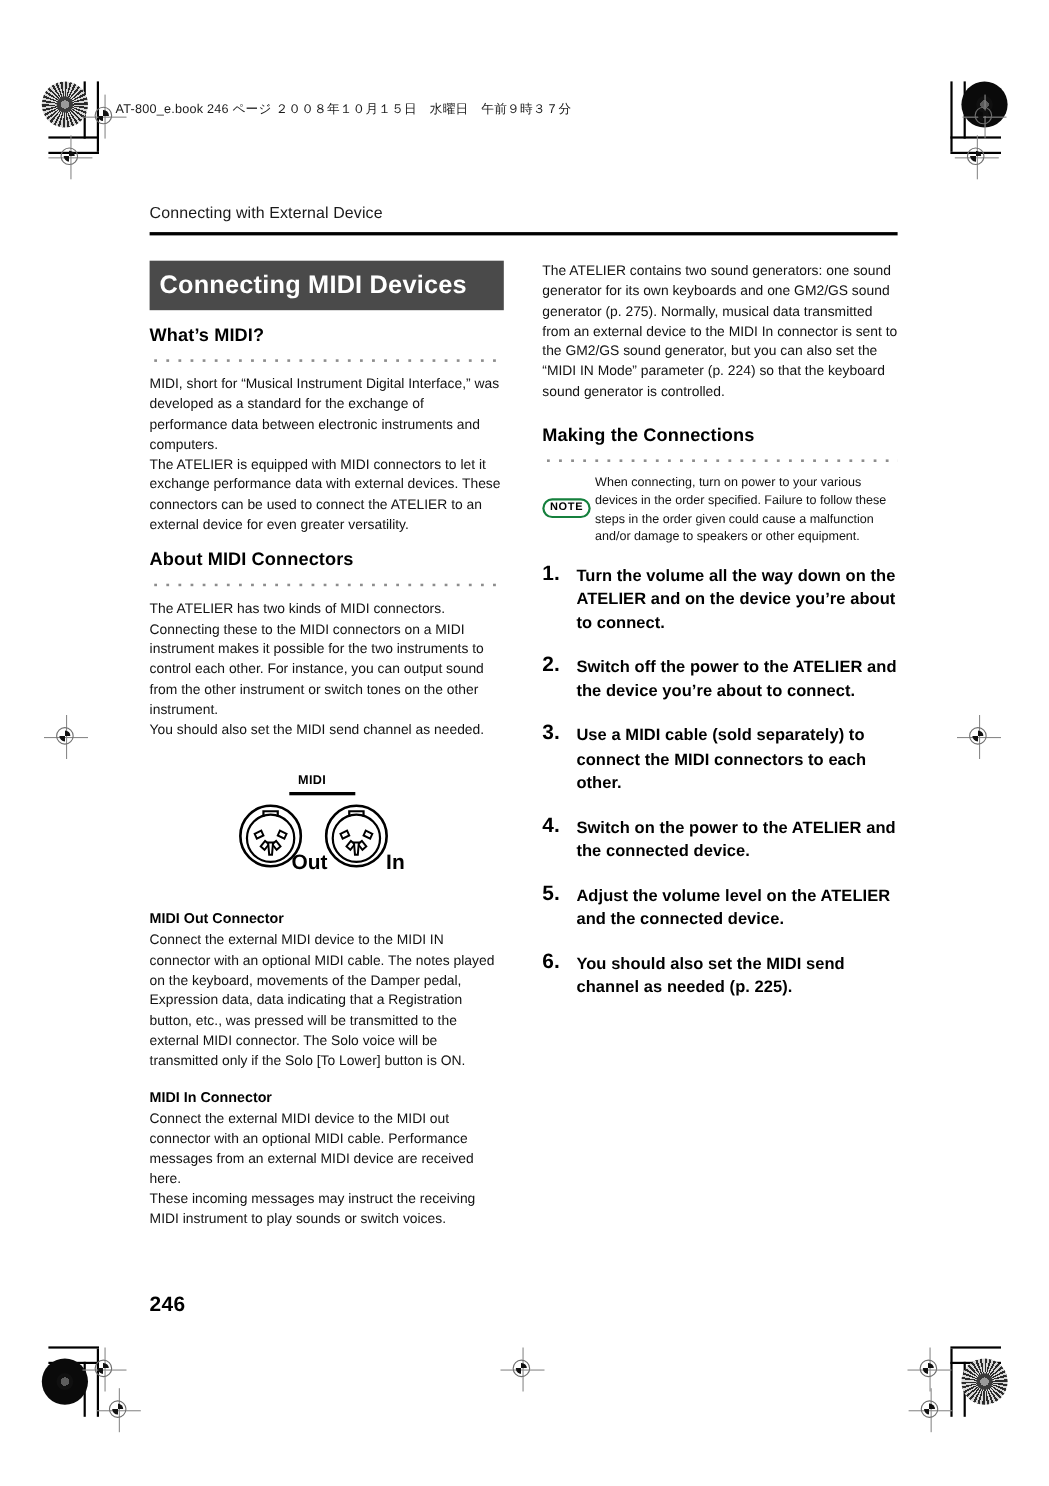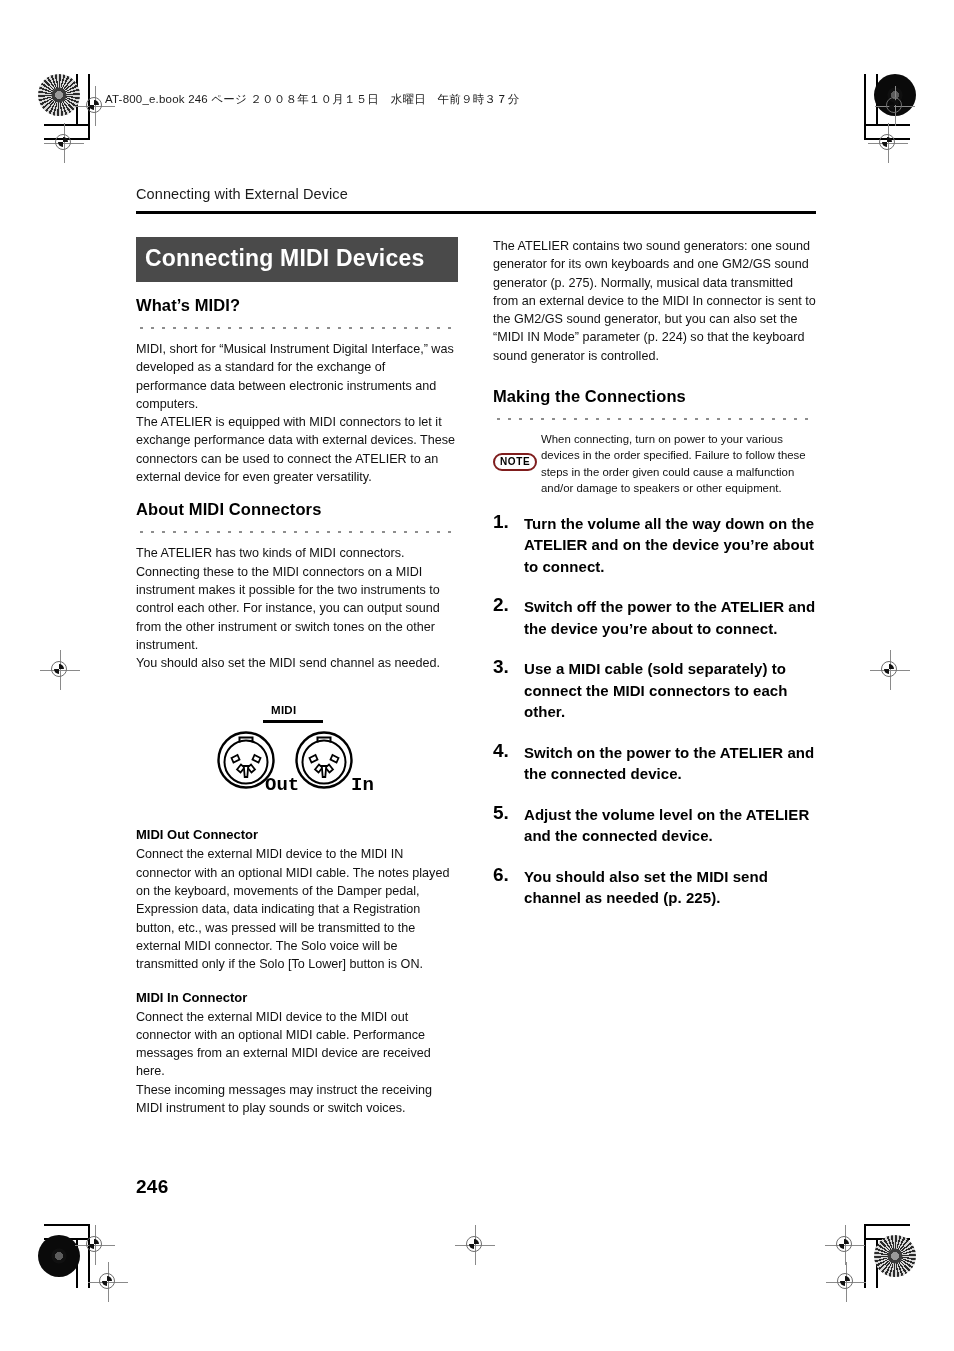--- a/index.html
+++ b/index.html
@@ -207,36 +207,35 @@
     width: 58px;
     height: 58px;
   }
   .jack.out { left: 6px; }
   .jack.inn { left: 84px; }
   .jack-name {
     position: absolute;
     top: 70px;
     font-size: 19px;
     font-weight: bold;
-    font-family: Liberation Mono, monospace;
   }
   .jack-name.out { left: 54px; }
   .jack-name.inn { left: 140px; }
 
   
   .note-block {
     position: relative;
     margin: 0 0 16px 0;
     min-height: 62px;
   }
   .note-badge {
     position: absolute;
     left: 0;
     top: 22px;
-    border: 2px solid #7f1d1d;
+    border: 2px solid #15803d;
     border-radius: 9px;
     font-size: 10px;
     font-weight: bold;
     letter-spacing: 0.6px;
     padding: 1px 5px 2px 5px;
     line-height: 11px;
   }
   .note-text {
     margin-left: 48px;
     font-size: 11.4px;

